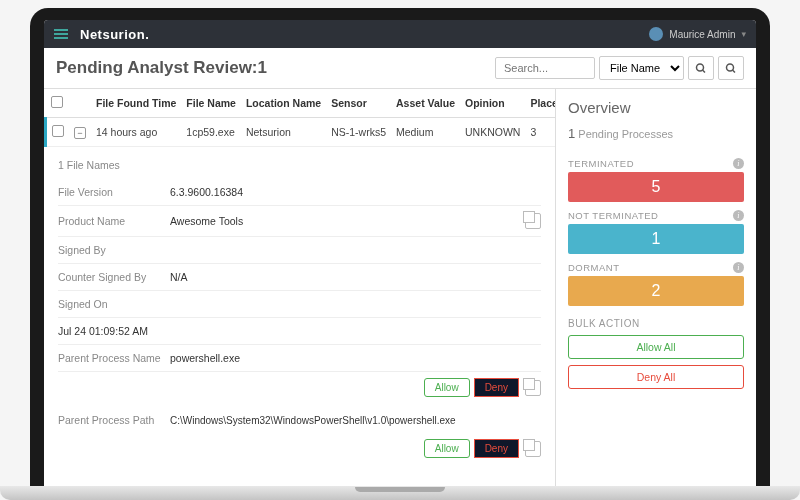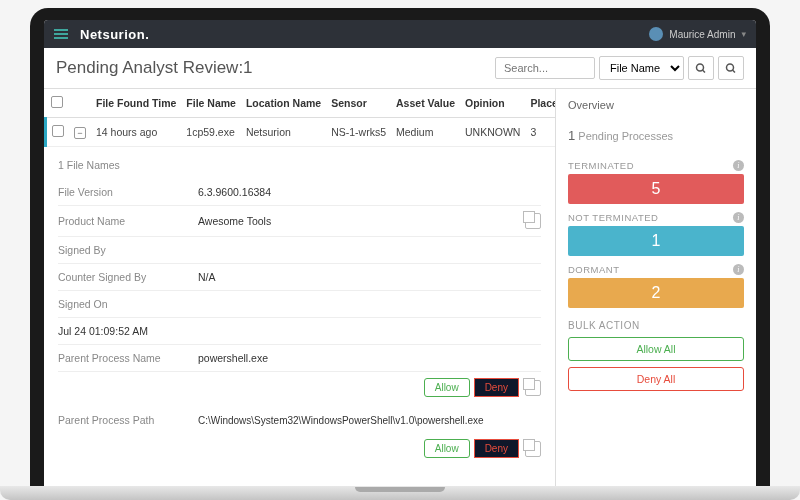--- a/index.html
+++ b/index.html
@@ -8,44 +8,44 @@
 .screen{background:#fff;width:100%;height:100%;border-radius:4px 4px 0 0;overflow:hidden;display:flex;flex-direction:column;font-size:11px}
 .topbar{background:#2d3138;height:28px;display:flex;align-items:center;padding:0 10px;color:#fff}
 .hamburger{display:flex;flex-direction:column;gap:2px;margin-right:12px;cursor:pointer}
 .hamburger span{width:14px;height:2px;background:#3fa79e}
 .brand{font-weight:bold;font-size:13px;letter-spacing:0.5px}
 .topbar-spacer{flex:1}
 .user-area{display:flex;align-items:center;gap:6px;font-size:10px;color:#ccc}
 .avatar{width:14px;height:14px;border-radius:50%;background:#5a8fb5}
 .chev{font-size:9px;color:#888}
 .titlebar{display:flex;align-items:center;padding:8px 12px;border-bottom:1px solid #ddd}
-.page-title{font-size:17px;color:#555;font-weight:400}
+.page-title{font-size:17px;color:#555;font-weight:700}
 .titlebar-spacer{flex:1}
 .search-input{border:1px solid #ccc;padding:4px 8px;width:100px;font-size:11px;border-radius:2px}
 .search-select{border:1px solid #ccc;padding:4px 6px;font-size:11px;margin-left:4px;border-radius:2px;background:#fff}
 .icon-btn{border:1px solid #ccc;padding:4px 6px;margin-left:4px;border-radius:2px;background:#fff;cursor:pointer;display:inline-flex;align-items:center;justify-content:center;width:26px;height:24px}
 .main{display:flex;flex:1;overflow:hidden}
 .left-pane{flex:1;overflow:auto;border-right:1px solid #ddd}
 .right-pane{width:200px;padding:10px 12px;overflow:auto}
 table{width:100%;border-collapse:collapse}
 th{text-align:left;font-size:10.5px;color:#333;padding:7px 5px;border-bottom:1px solid #ddd;font-weight:bold;white-space:nowrap}
 td{padding:7px 5px;font-size:10.5px;color:#444;border-bottom:1px solid #eee;white-space:nowrap}
 .row-active{border-left:3px solid #2ba8c4}
 .chk{width:12px;height:12px;border:1px solid #999;display:inline-block;border-radius:2px}
 .expand-btn{width:12px;height:12px;border:1px solid #999;display:inline-flex;align-items:center;justify-content:center;font-size:9px;color:#666;border-radius:2px}
 .detail-section{padding:8px 14px;font-size:10.5px;color:#666}
 .detail-row{display:flex;align-items:center;padding:7px 0;border-bottom:1px solid #eee}
-.detail-label{width:140px;color:#888;font-size:10.5px}
+.detail-label{width:112px;color:#888;font-size:10.5px}
 .detail-value{flex:1;color:#333;font-size:10.5px}
 .copy-icon{width:16px;height:16px;border:1px solid #bbb;border-radius:2px;position:relative;margin-left:6px}
 .copy-icon::before{content:"";position:absolute;width:10px;height:10px;border:1px solid #bbb;top:-3px;left:-3px;background:#fff}
 .allow-btn{border:1px solid #4caf50;color:#4caf50;background:#fff;padding:3px 10px;border-radius:3px;font-size:10px;cursor:pointer}
 .deny-btn{border:1px solid #e74c3c;color:#e74c3c;background:#0f172a;padding:3px 10px;border-radius:0;font-size:10px;cursor:pointer;margin-left:4px}
 .action-row{display:flex;justify-content:flex-end;align-items:center;padding:6px 0 10px 0}
-.overview-title{font-size:11px;color:#666;margin-bottom:17px}
+.overview-title{font-size:15px;color:#666;margin-bottom:10px}
 .pending-line{font-size:11px;color:#999;margin-bottom:17px}
 .pending-line .num{color:#666;font-size:13px}
 .status-label{font-size:9.5px;color:#999;letter-spacing:0.5px;margin-top:8px;display:flex;justify-content:space-between;align-items:center}
 .info-dot{width:11px;height:11px;border-radius:50%;background:#bbb;color:#fff;font-size:8px;display:inline-flex;align-items:center;justify-content:center;font-style:italic;font-family:serif}
 .status-bar{color:#fff;text-align:center;padding:6px 0;font-size:16px;border-radius:2px;margin-top:3px}
 .bar-red{background:#e15b5b}
 .bar-blue{background:#4ab4cc}
 .bar-orange{background:#e8a94e}
 .bulk-title{font-size:10px;color:#999;margin-top:12px;letter-spacing:0.5px}
 .bulk-btn{display:block;width:100%;text-align:center;padding:5px 0;margin-top:6px;border-radius:3px;font-size:10.5px;cursor:pointer;background:#fff}

